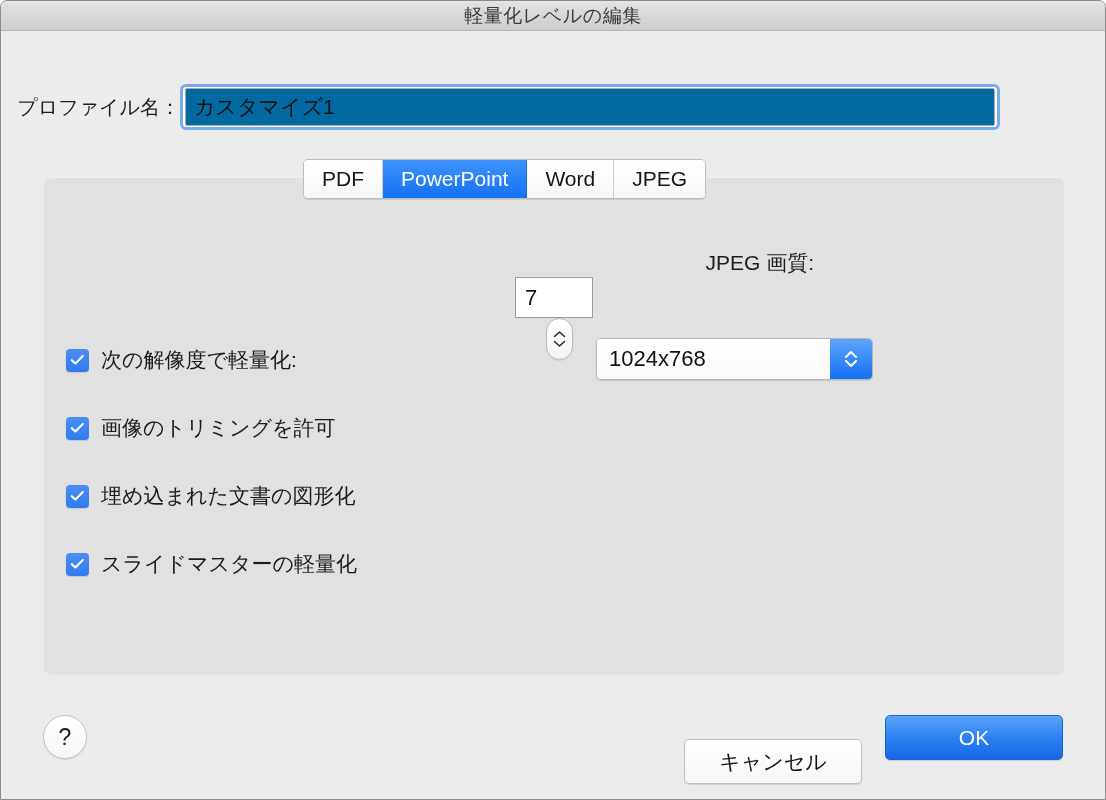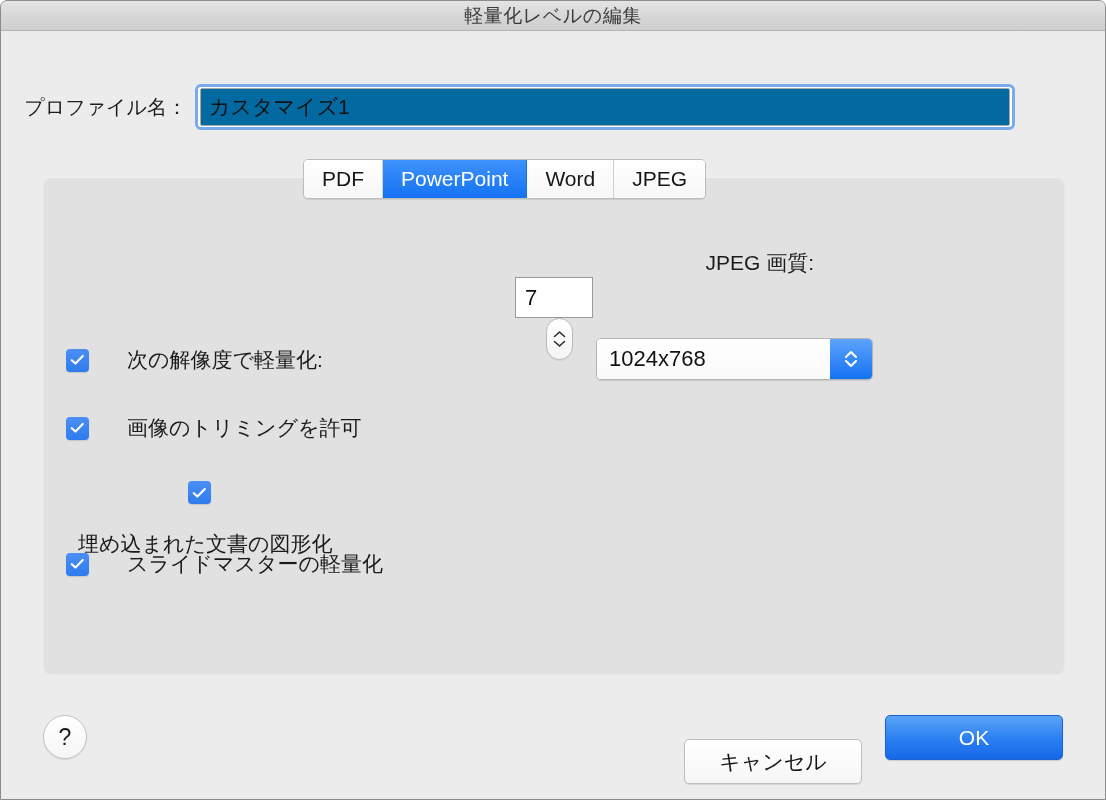--- a/index.html
+++ b/index.html
@@ -53,25 +53,24 @@
     left: 0;
     top: 80px;
     width: 100%;
     height: 52px;
     display: flex;
     align-items: center;
   }
   .profile-label {
     width: 179px;
     text-align: right;
-    padding-right: 8px;
+    padding-right: 0;
     box-sizing: border-box;
     font-size: 20px;
     color: #1c1c1c;
-    margin-left: 15px;
   }
   .focus-ring {
     width: 820px;
     height: 46px;
     box-sizing: border-box;
     border: 3px solid #7aaaee;
     border-radius: 6px;
     background: #ffffff;
     display: flex;
     align-items: center;
@@ -185,25 +184,24 @@
   }
   .stepper svg { display: block; }
 
   
   .check-row {
     position: absolute;
     left: 22px;
     display: flex;
     align-items: center;
     height: 30px;
-    gap: 26px;
   }
   .check-row.r1 { top: 168px; }
   .check-row.r2 { top: 236px; }
-  .check-row.r3 { top: 304px; flex-direction: column; }
+  .check-row.r3 { top: 304px; }
   .check-row.r4 { top: 372px; }
 
   .checkbox {
     width: 23px;
     height: 23px;
     border-radius: 4px;
     background: linear-gradient(to bottom, #4c8ef5 0%, #2f7bed 100%);
     box-shadow: 0 1px 1px rgba(0,0,0,0.12);
     display: flex;
     align-items: center;

